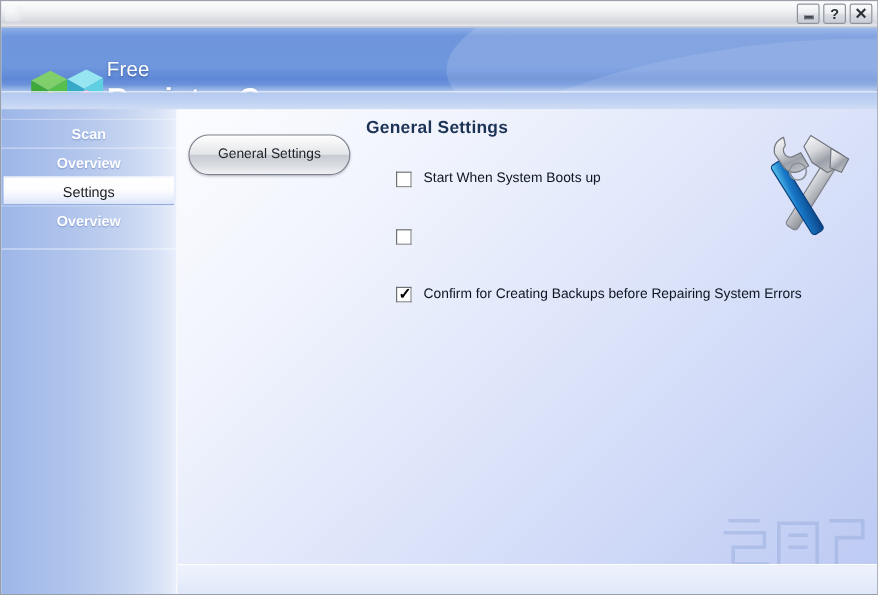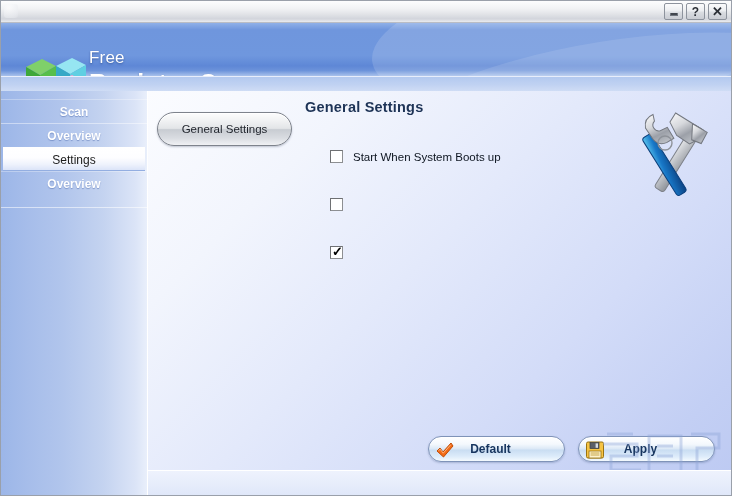--- a/index.html
+++ b/index.html
@@ -211,21 +211,21 @@
 
   
   #options {
     position: absolute;
     left: 182px;
     top: 52px;
     width: 400px;
   }
   .optrow {
     display: flex;
-    align-items: flex-end;
+    align-items: flex-start;
     height: 20px;
     margin-bottom: 28px;
     cursor: default;
   }
   .optrow:last-child { margin-bottom: 0; }
   .cbox {
     width: 13px; height: 13px;
     flex: 0 0 13px;
     background: #ffffff;
     border: 1px solid #8d8f92;
@@ -421,44 +421,24 @@
           <span class="cbox"></span>
           <span class="optlabel">Start When System Boots up</span>
         </div>
         <div class="optrow">
           <span class="cbox"></span>
         </div>
         <div class="optrow">
           <span class="cbox">
             <span class="tick">✓</span>
           </span>
+          <span class="optlabel">Confirm for Creating Backups before Repairing System Errors</span>
         </div>
       </div>
 
-      <div id="actions">
-        <div class="actbtn">
-          <svg class="btn-ico" viewBox="0 0 20 20">
-            <path d="M2 11 L5 8 L8 12 L16 3 L18 6 L8.5 17 Z" fill="#f36a16" stroke="#c04c05" stroke-width="1" stroke-linejoin="round"></path>
-            <path d="M3.4 10.8 L5.2 9.2 L8.2 13.2 L15.9 4.6" fill="none" stroke="#ffd2a8" stroke-width="1" opacity=".7"></path>
-          </svg>
-          <span class="actlabel">Default</span>
-        </div>
-
-        <div class="actbtn">
-          <svg class="btn-ico" viewBox="0 0 20 20">
-            <rect x="1.5" y="2" width="17" height="16" rx="1.5" fill="#f6c444" stroke="#9a7310" stroke-width="1"></rect>
-            <rect x="5" y="2.6" width="9" height="6" fill="#5a5f68" stroke="#3a3e45" stroke-width=".7"></rect>
-            <rect x="10.6" y="3.4" width="2.4" height="4.4" fill="#d8dce2"></rect>
-            <rect x="4" y="11" width="12" height="7" fill="#fdf2cd" stroke="#9a7310" stroke-width=".8"></rect>
-            <line x1="5.6" y1="13" x2="14.4" y2="13" stroke="#b79326" stroke-width=".8"></line>
-            <line x1="5.6" y1="15" x2="14.4" y2="15" stroke="#b79326" stroke-width=".8"></line>
-          </svg>
-          <span class="actlabel">Apply</span>
-        </div>
-      </div>
 
       <svg id="watermark" viewBox="0 0 128 66">
         <g fill="none" stroke="#8fa6d8" stroke-width="3">
           <path d="M6 18 L40 18 L40 30 L14 30 L14 44 L44 44"></path>
           <path d="M10 8 L36 8"></path>
           <path d="M52 10 L84 10 L84 46 L52 46 Z"></path>
           <path d="M60 20 L76 20 M60 30 L76 30"></path>
           <path d="M94 8 L122 8 L122 22 L100 22 L100 46 L124 46"></path>
         </g>
       </svg>

